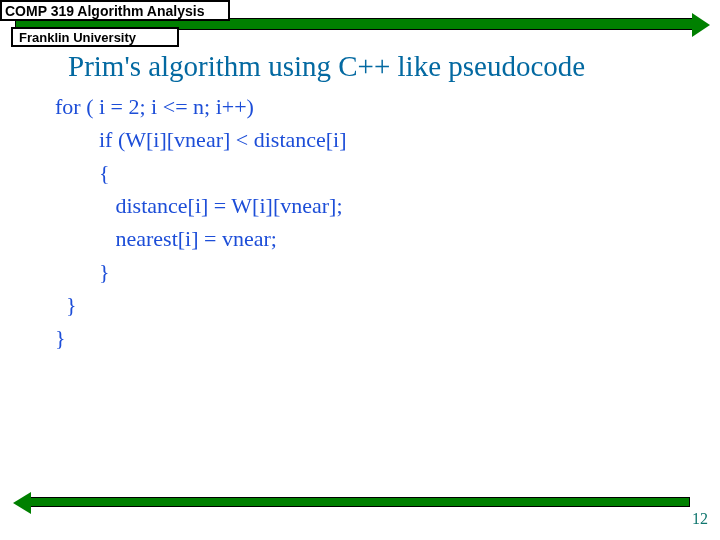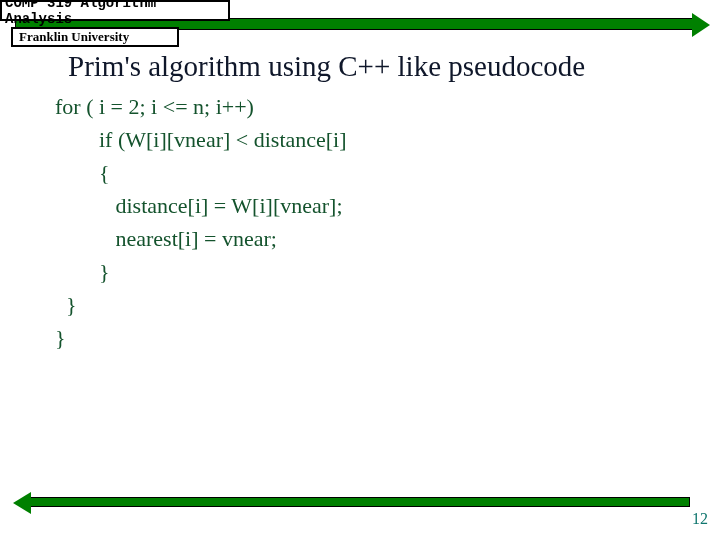--- a/index.html
+++ b/index.html
@@ -52,54 +52,54 @@
     position: absolute;
     left: 0px;
     top: 0px;
     width: 230px;
     height: 21px;
     background: #ffffff;
     border: 2px solid #000;
     display: flex;
     align-items: center;
     padding-left: 3px;
-    font-family: Liberation Mono, monospace;
+    font-family: Liberation Sans, sans-serif;
     font-weight: bold;
     font-size: 14px;
   }
   .univ-box {
     position: absolute;
     left: 11px;
     top: 27px;
     width: 168px;
     height: 20px;
     background: #ffffff;
     border: 2px solid #000;
     display: flex;
     align-items: center;
     padding-left: 6px;
-    font-family: Liberation Serif, serif;
+    font-family: Liberation Sans, sans-serif;
     font-weight: bold;
     font-size: 13px;
   }
   .title {
     position: absolute;
     left: 68px;
     top: 50px;
     font-size: 29px;
     font-weight: normal;
-    color: #0f172a;
+    color: #0369a1;
   }
   .body {
     position: absolute;
     left: 55px;
     top: 90px;
     font-size: 22px;
     line-height: 1.5;
-    color: #14532d;
+    color: #1d4ed8;
     white-space: pre;
   }
   .page-num {
     position: absolute;
     right: 12px;
     bottom: 12px;
     font-size: 16px;
     color: #0f766e;
   }
 </style>

